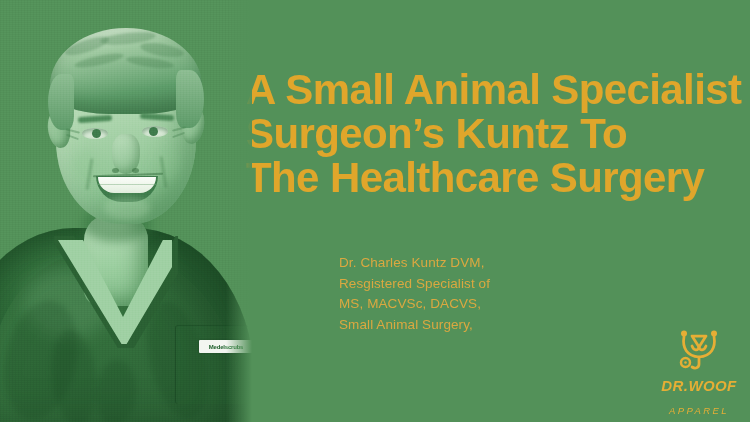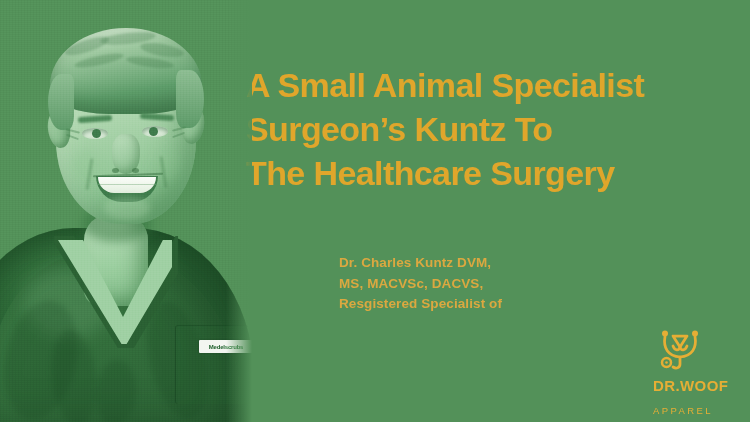--- a/index.html
+++ b/index.html
@@ -206,42 +206,42 @@
       repeating-linear-gradient(90deg, rgba(0,0,0,.03) 0 1px, rgba(0,0,0,0) 1px 3px);
     mix-blend-mode:overlay;z-index:35;pointer-events:none;
   }
 
   
   .title{
     position:absolute;left:246px;top:40px;width:500px;
     color:#E0A62B;
     font-family:"Liberation Sans", sans-serif;
     font-weight:700;
-    font-size:34px;
+    font-size:42px;
     line-height:44px;
     letter-spacing:-.6px;
   }
   .title .line{display:block;white-space:nowrap;}
 
   
   .byline{
     position:absolute;left:339px;top:253px;width:330px;
     color:#DBA840;
     font-family:"Liberation Sans", sans-serif;
     font-weight:400;
     font-size:13.5px;
     line-height:20.5px;
     letter-spacing:.1px;
   }
-  .byline .line{display:block;white-space:nowrap;font-weight:bold;}
+  .byline .line{display:block;white-space:nowrap;}
 
   
   .logo{
     position:absolute;left:653px;top:327px;width:92px;
-    display:flex;flex-direction:column;
+    display:flex;flex-direction:column;align-items:center;font-style:italic;
   }
   .logo-mark{width:54px;height:46px;display:block;}
   .logo-word{
     color:#E6AE35;font-family:"Liberation Sans", sans-serif;
     font-weight:700;font-size:15px;letter-spacing:.4px;line-height:1;
     margin-top:5px;
   }
   .logo-sub{
     color:#E6AE35;font-family:"Liberation Sans", sans-serif;
     font-weight:400;font-size:9.5px;letter-spacing:2.4px;line-height:1;
@@ -322,22 +322,23 @@
   </div>
 
   <h1 class="title">
     <span class="line">A Small Animal Specialist</span>
     <span class="line">Surgeon’s Kuntz To</span>
     <span class="line">The Healthcare Surgery</span>
   </h1>
 
   <div class="byline">
     <span class="line">Dr. Charles Kuntz DVM,</span>
+    <span class="line">Resgistered Specialist of</span>
     <span class="line">MS, MACVSc, DACVS,</span>
-    <span class="line">Resgistered Specialist of</span>
+    <span class="line">Small Animal Surgery,</span>
   </div>
 
   <div class="logo">
     <svg class="logo-mark" viewBox="0 0 108 92" aria-hidden="true">
       <g fill="none" stroke="#E6AE35" stroke-width="5.5" stroke-linecap="round" stroke-linejoin="round">
 
         <circle cx="24" cy="13" r="6" fill="#E6AE35" stroke="none"></circle>
 
         <circle cx="84" cy="13" r="6" fill="#E6AE35" stroke="none"></circle>
 

